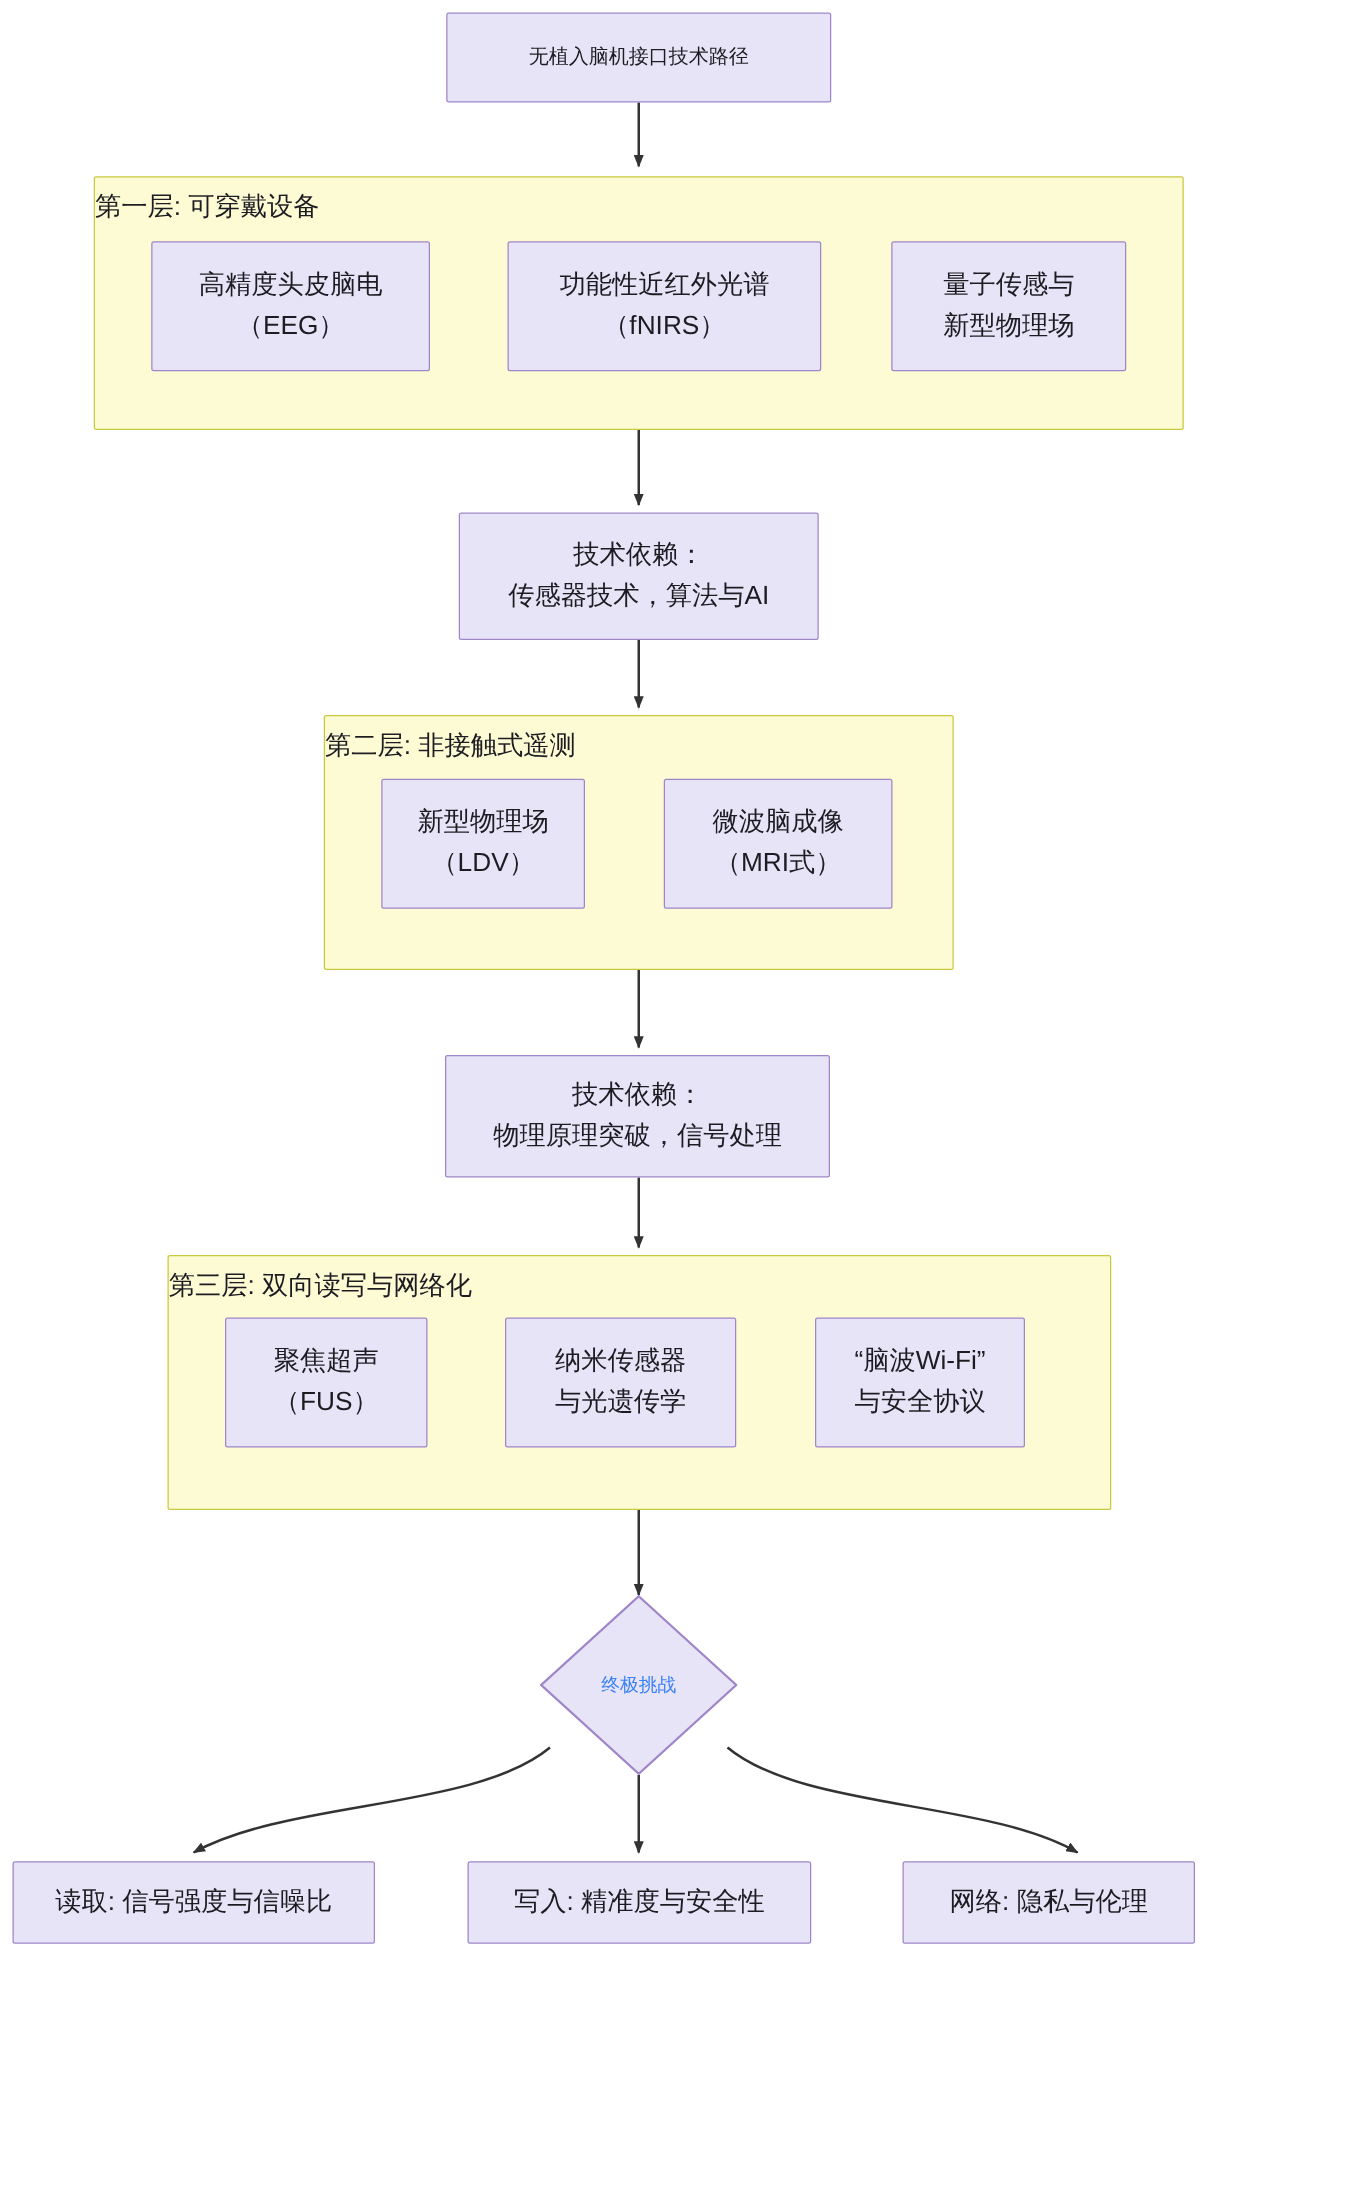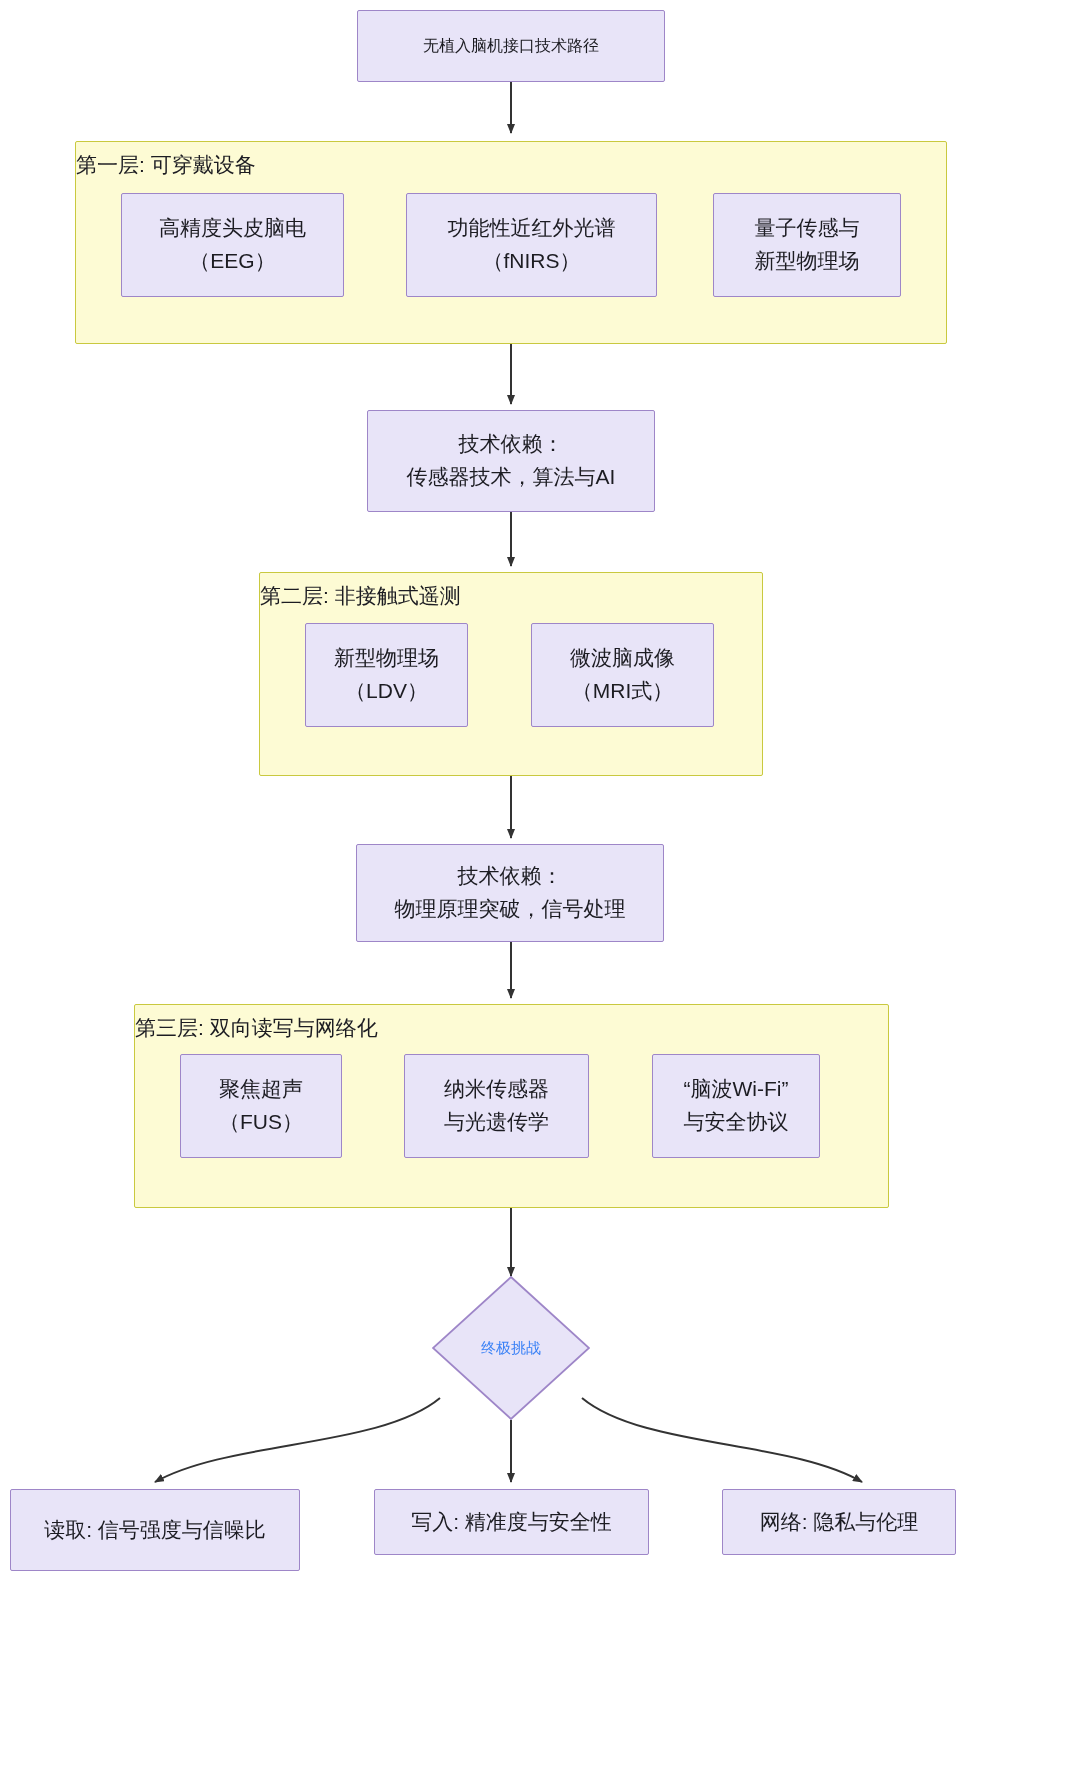--- a/index.html
+++ b/index.html
@@ -171,21 +171,21 @@
     <span class="line">与安全协议</span>
   </div>
 
   <div class="diamond-wrap" style="left:432px;top:1276px;width:158px;height:144px;">
     <svg class="diamond-shape" viewBox="0 0 158 144" preserveAspectRatio="none">
       <polygon points="79,1 157,72 79,143 1,72" fill="#E8E4F8" stroke="#9E86C8" stroke-width="1.8"></polygon>
     </svg>
     <span class="diamond-label">终极挑战</span>
   </div>
 
-  <div class="node fs-node" style="left:10px;top:1489px;width:290px;height:82px;text-align:center;">
+  <div class="node fs-node" style="left:10px;top:1489px;width:290px;height:66px;text-align:center;">
     <span class="line">读取: 信号强度与信噪比</span>
   </div>
   <div class="node fs-node" style="left:374px;top:1489px;width:275px;height:66px;">
     <span class="line">写入: 精准度与安全性</span>
   </div>
   <div class="node fs-node" style="left:722px;top:1489px;width:234px;height:66px;text-align:right;">
     <span class="line">网络: 隐私与伦理</span>
   </div>
 
 </div>

